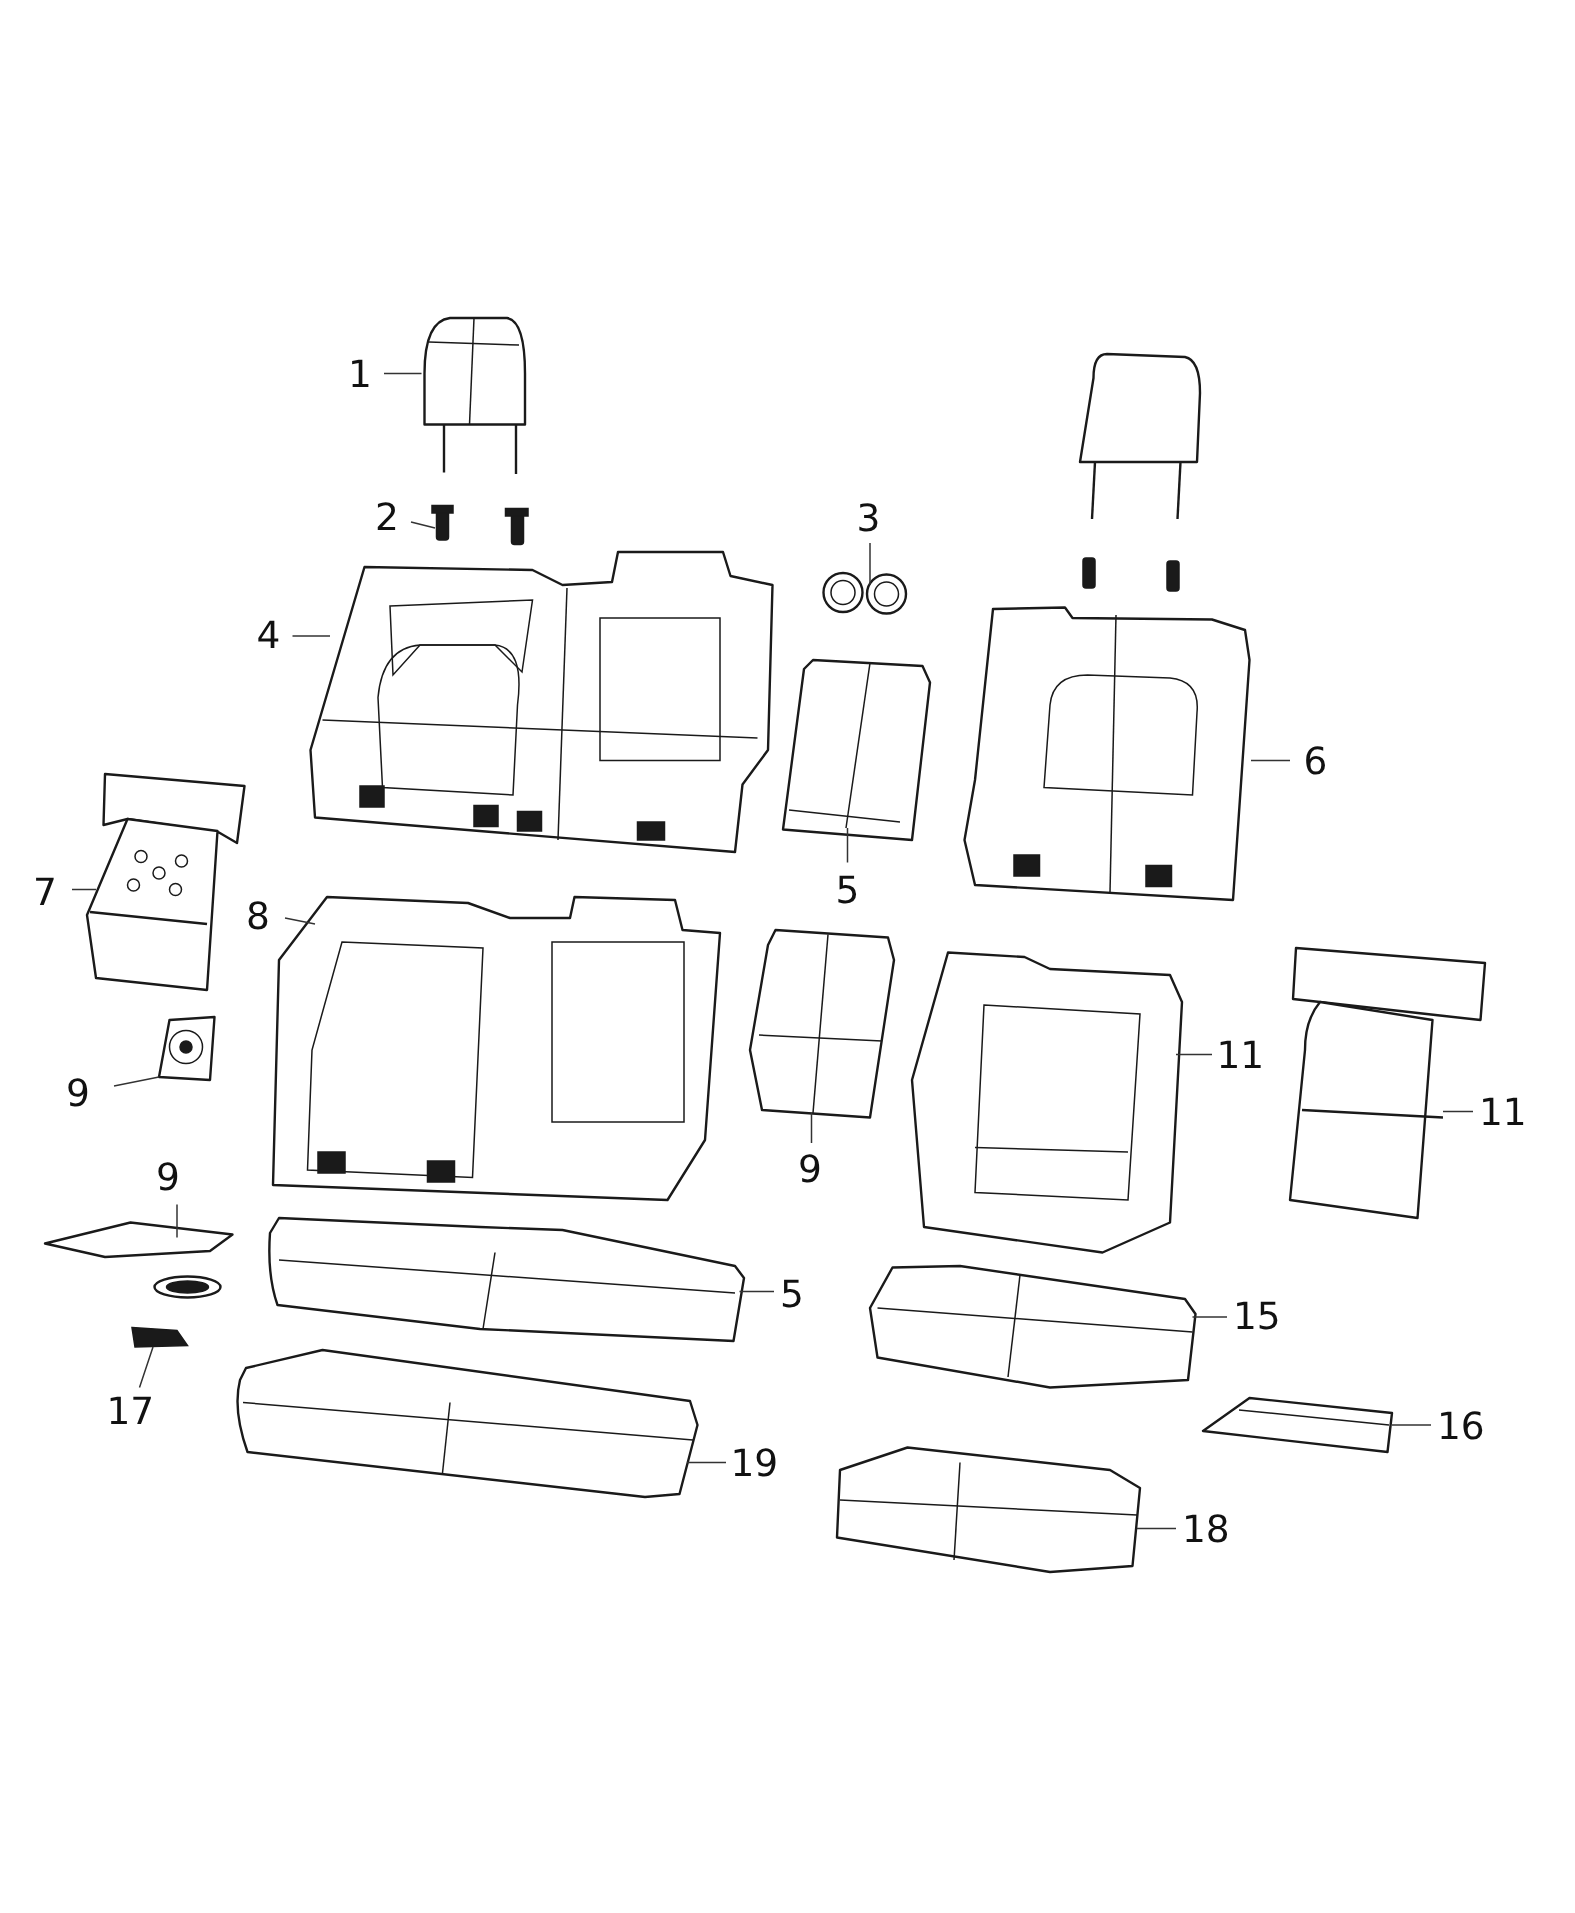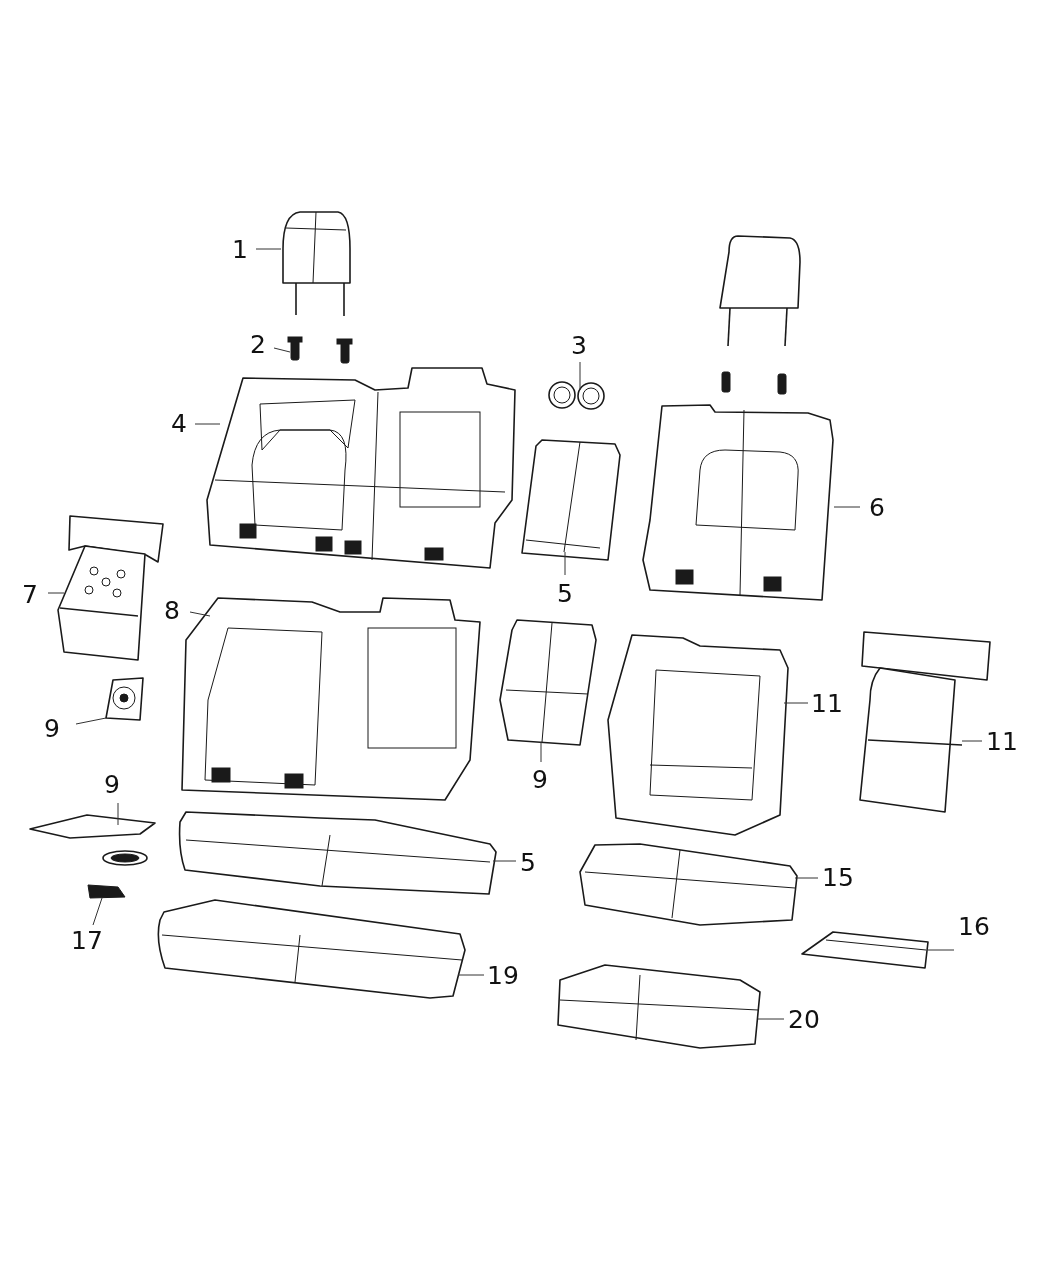--- a/index.html
+++ b/index.html
@@ -180,16 +180,16 @@
 <div class="callout" style="left:869px;top:495px">6</div>
 <div class="callout" style="left:22px;top:582px">7</div>
 <div class="callout" style="left:164px;top:598px">8</div>
 <div class="callout" style="left:532px;top:767px">9</div>
 <div class="callout" style="left:811px;top:691px">11</div>
 <div class="callout" style="left:986px;top:729px">11</div>
 <div class="callout" style="left:44px;top:716px">9</div>
 <div class="callout" style="left:104px;top:772px">9</div>
 <div class="callout" style="left:520px;top:850px">5</div>
 <div class="callout" style="left:822px;top:865px">15</div>
-<div class="callout" style="left:958px;top:914px">16</div>
+<div class="callout" style="left:958px;top:938px">16</div>
 <div class="callout" style="left:71px;top:928px">17</div>
 <div class="callout" style="left:487px;top:963px">19</div>
-<div class="callout" style="left:788px;top:1007px">20</div>
+<div class="callout" style="left:788px;top:1007px">18</div>
 
 </body></html>

